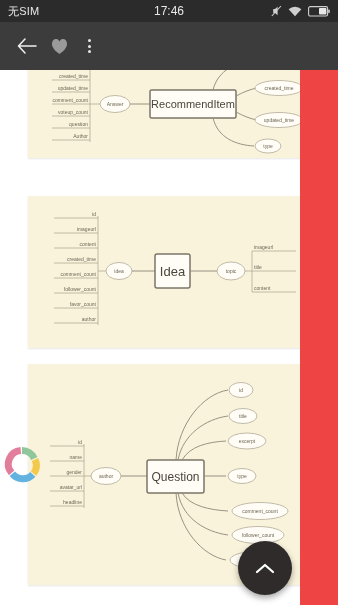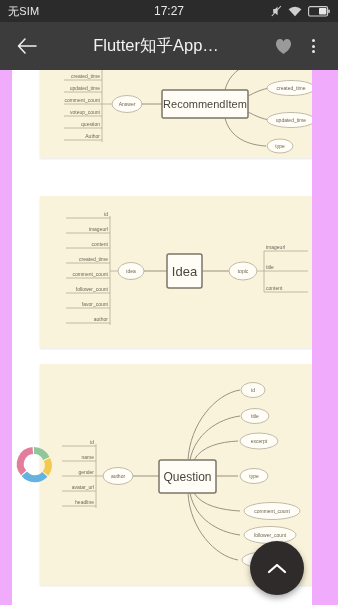--- a/index.html
+++ b/index.html
@@ -2,21 +2,21 @@
 <html><head>
 <meta charset="utf-8">
 <style>
   * { box-sizing: border-box; margin: 0; padding: 0; }
   html, body {
     width: 338px; height: 605px;
     background: #ffffff;
     font-family: "Liberation Sans", "DejaVu Sans", sans-serif;
     overflow: hidden;
   }
-  #app { position: relative; width: 338px; height: 605px; background: #f0abfc; }
+  #app { position: relative; width: 338px; height: 605px; background: #ef4444; }
 
   
   .statusbar {
     position: absolute; top: 0; left: 0; width: 338px; height: 22px;
     background: #2b2b2b; color: #e8e8e8;
     display: flex; align-items: center; padding: 0 8px;
     font-size: 11px;
   }
   .sb-carrier { flex: 0 0 auto; letter-spacing: .2px; }
   .sb-clock { position: absolute; left: 0; right: 0; text-align: center; font-size: 12px; }
@@ -33,21 +33,21 @@
   .appbar .title {
     flex: 1; text-align: center; font-size: 16.5px; color: #f2f2f2;
     white-space: nowrap; overflow: hidden; padding: 0 4px;
   }
   .appbar .act { width: 30px; height: 34px; display: flex; align-items: center; justify-content: center; cursor: pointer; }
   .dots { display: flex; flex-direction: column; gap: 2.5px; align-items: center; }
   .dots i { width: 3px; height: 3px; border-radius: 50%; background: #e6e6e6; display: block; }
 
   
   .content {
-    position: absolute; top: 70px; left: 12px; width: 300px; height: 535px;
+    position: absolute; top: 70px; left: 0; width: 300px; height: 535px;
     background: #fff; overflow: hidden;
   }
   .card {
     position: absolute; left: 28px; width: 282px;
     background: #faf3dc;
     box-shadow: 0 1px 2px rgba(0,0,0,.10);
   }
   #card-1 { top: -22px;  height: 110px; }
   #card-2 { top: 126px;  height: 152px; text-align: center; }
   #card-3 { top: 294px;  height: 221px; }
@@ -75,21 +75,21 @@
   }
   .fab svg { display: block; }
 </style>
 </head>
 <body>
 
 <div id="app">
 
   <div class="statusbar">
     <span class="sb-carrier">无SIM</span>
-    <span class="sb-clock">17:27</span>
+    <span class="sb-clock">17:46</span>
     <span class="sb-icons">
       <span>
         <svg width="11" height="12" viewBox="0 0 11 12">
             <path d="M4 4 H2.2 V8 H4 l2.6 2.2 V1.8 Z" fill="#cfcfcf"></path>
             <line x1="0.8" y1="11" x2="10" y2="1" stroke="#cfcfcf" stroke-width="1.1"></line>
           </svg>
       </span>
       <span>
         <svg width="14" height="11" viewBox="0 0 14 11">
             <path d="M7 10.2 L0.6 3.3 A9 9 0 0 1 13.4 3.3 Z" fill="#cfcfcf"></path>
@@ -104,21 +104,20 @@
       </span>
     </span>
   </div>
 
   <div class="appbar">
     <span class="back">
       <svg width="20" height="16" viewBox="0 0 20 16">
           <path d="M8 1 L1.5 8 L8 15 M1.5 8 H19" fill="none" stroke="#f0f0f0" stroke-width="1.5" stroke-linecap="round" stroke-linejoin="round"></path>
         </svg>
     </span>
-    <span class="title">Flutter知乎App…</span>
     <span class="act">
       <svg width="19" height="17" viewBox="0 0 19 17">
           <path d="M9.5 16 C-2 8.5 2 0.6 6.3 1.1 C8.2 1.3 9.1 2.6 9.5 3.4 C9.9 2.6 10.8 1.3 12.7 1.1 C17 0.6 21 8.5 9.5 16 Z" fill="#9a9a9a"></path>
         </svg>
     </span>
     <span class="act">
       <span class="dots">
           <i></i>
           <i></i>
           <i></i>

